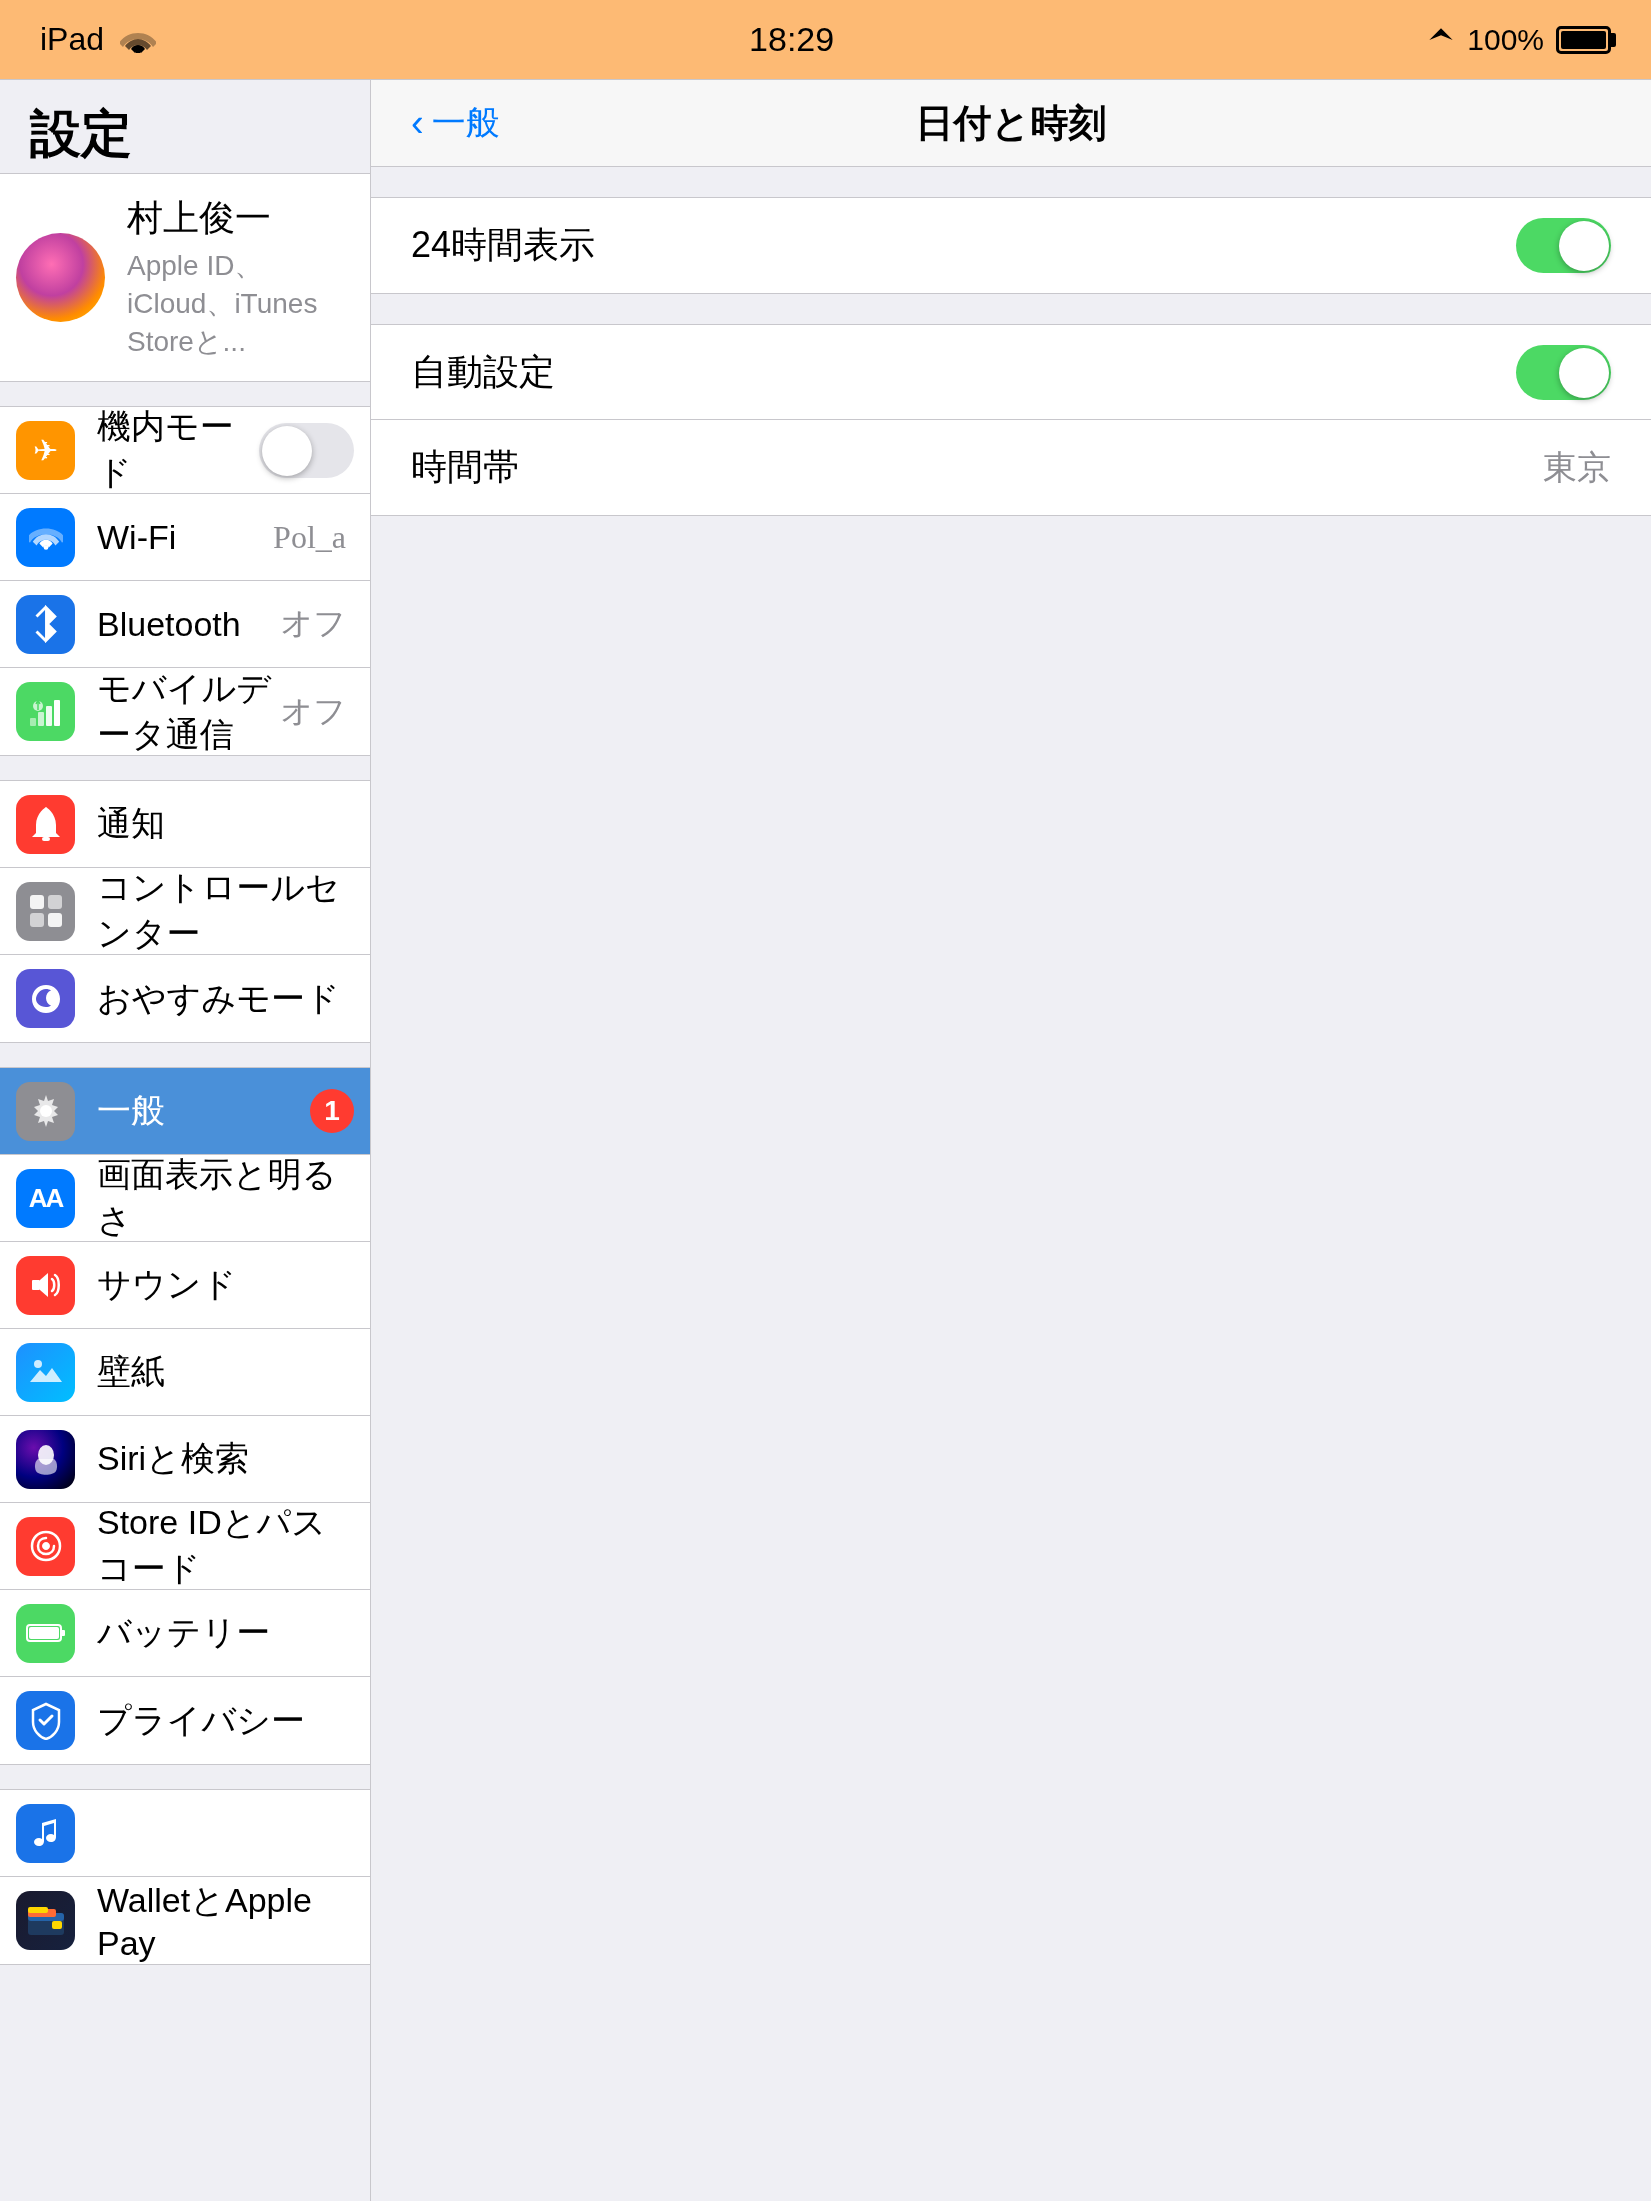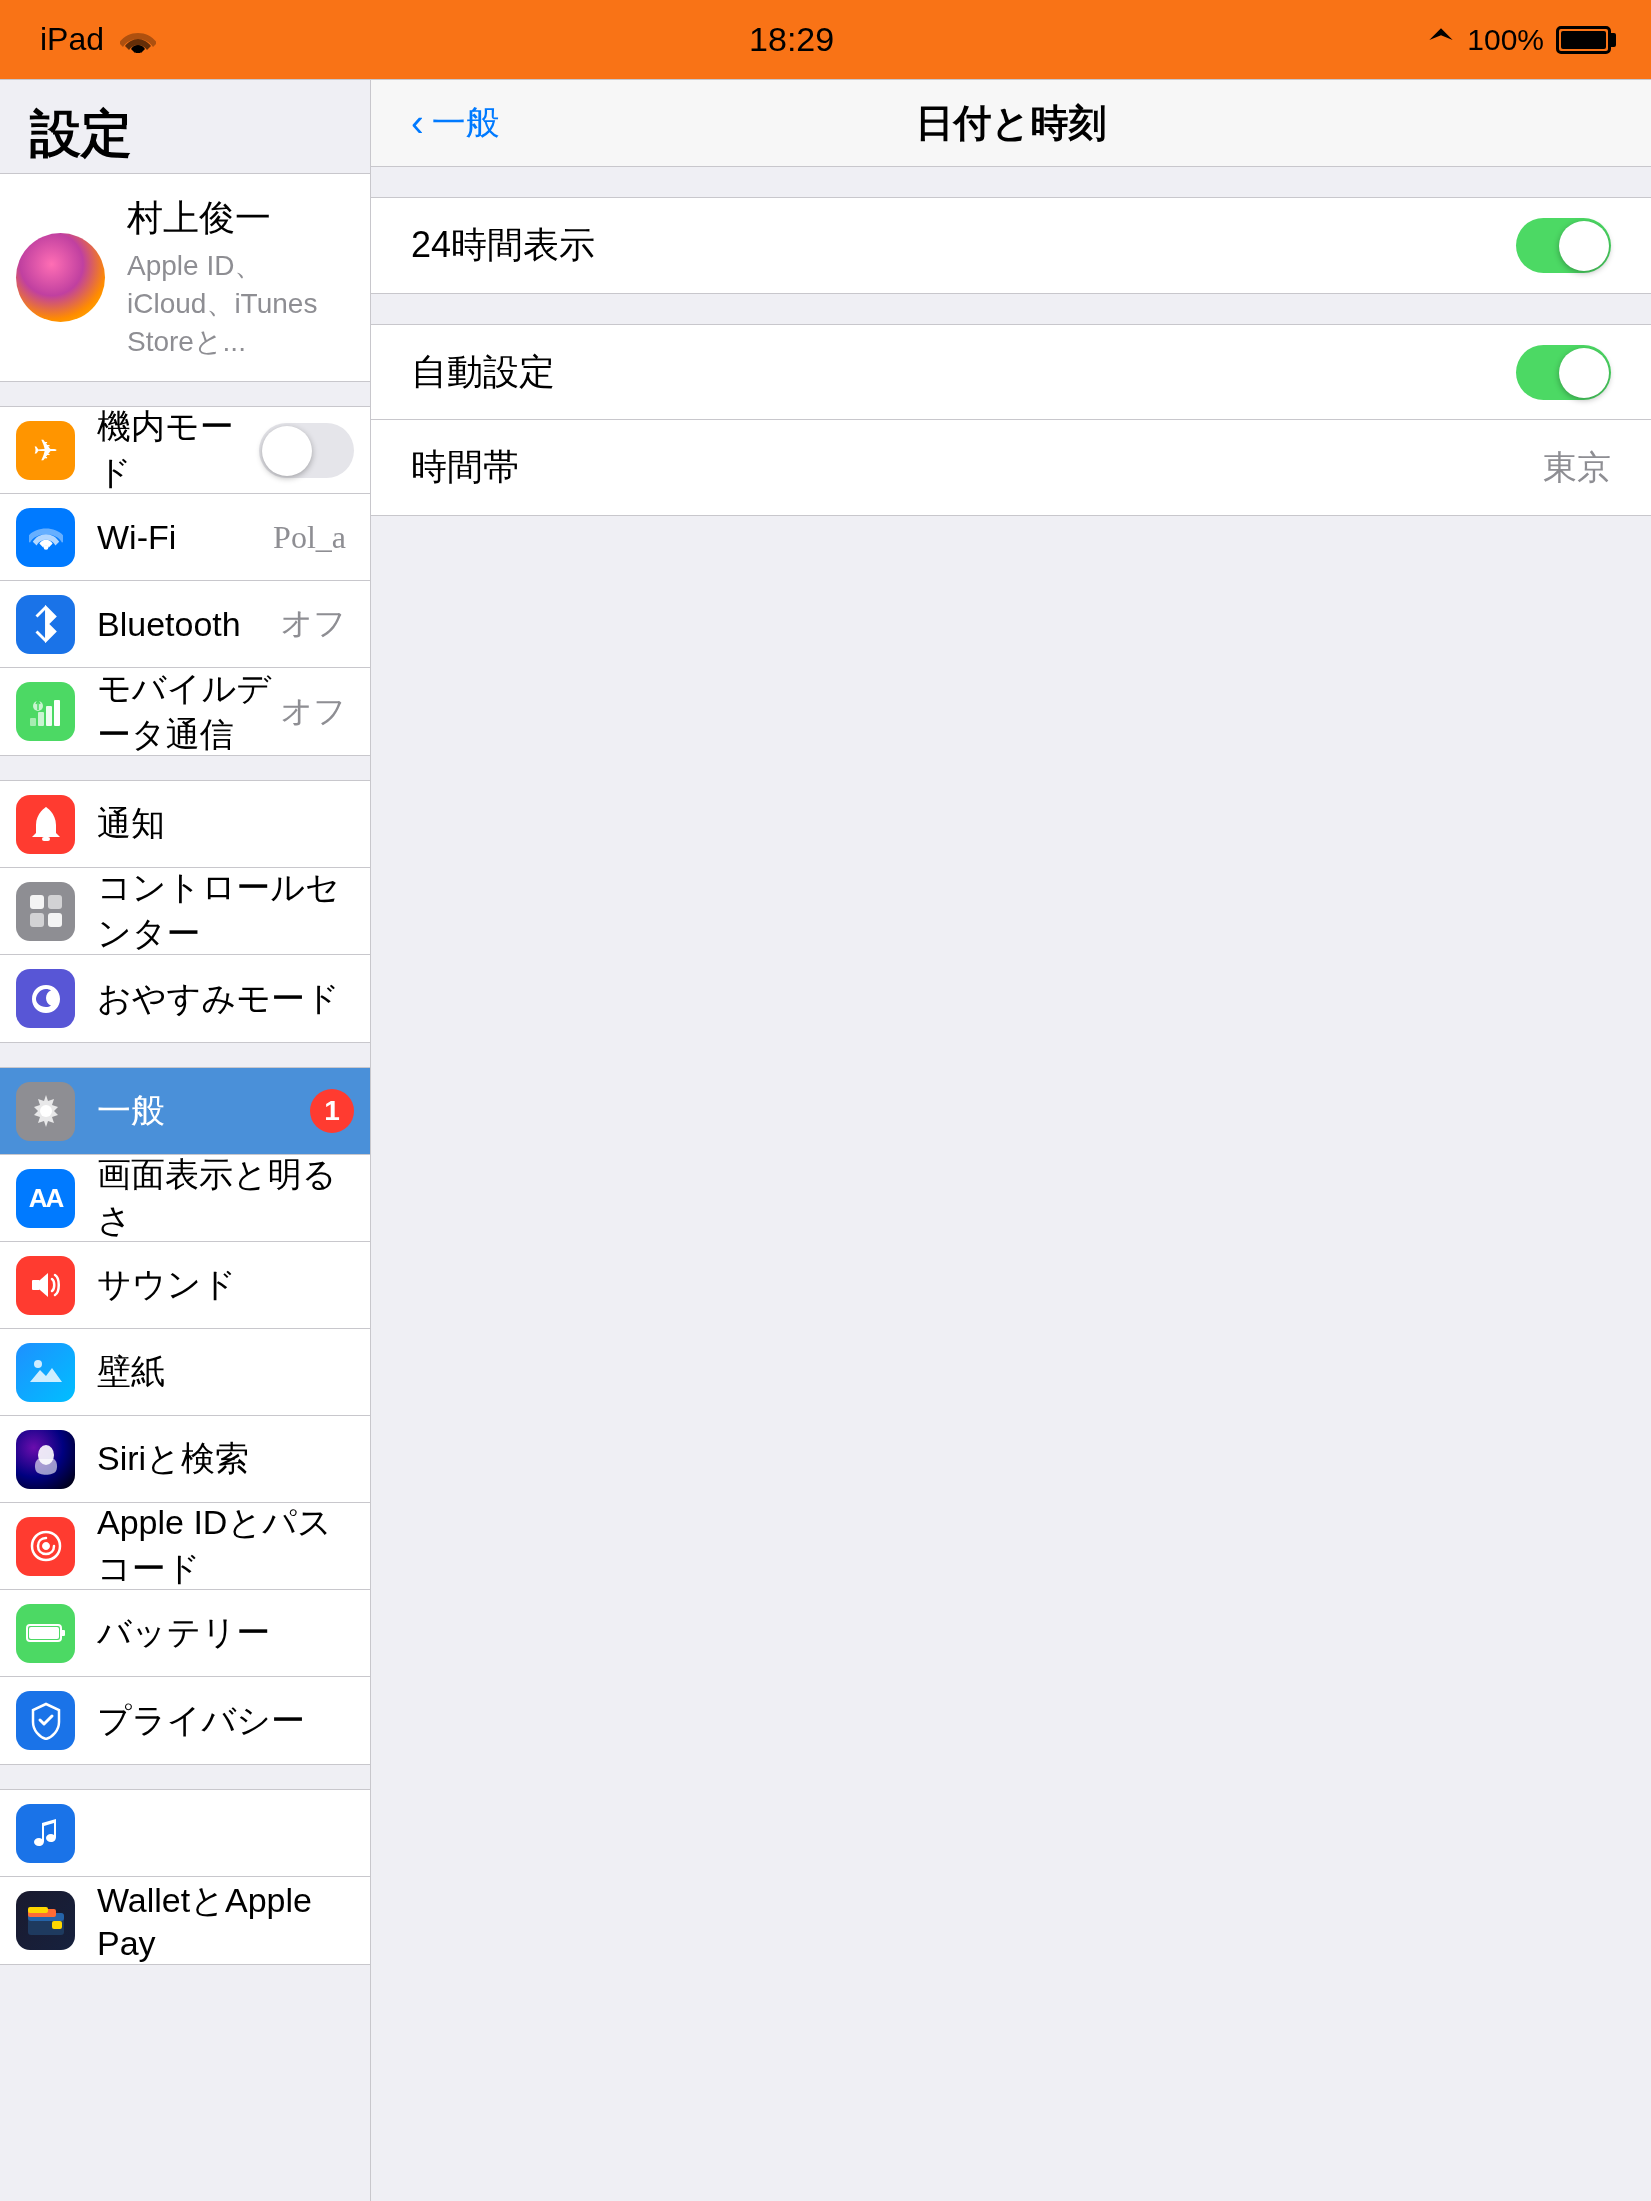--- a/index.html
+++ b/index.html
@@ -10,21 +10,21 @@
       height: 2202px;
       overflow: hidden;
       display: flex;
       flex-direction: column;
     }
 
     
     .status-bar {
       width: 100%;
       height: 79px;
-      background: #f97316;
+      background: #fdba74;
       display: flex;
       align-items: center;
       justify-content: space-between;
       padding: 0 40px;
       flex-shrink: 0;
       gap: 40px;
     }
     .status-left { display: flex; align-items: center; gap: 16px; font-size: 32px; font-weight: 500; }
     .status-center { font-size: 34px; font-weight: 500; }
     .status-right { display: flex; align-items: center; gap: 12px; font-size: 30px; }
@@ -458,21 +458,21 @@
       </div>
 
       <div class="sidebar-item">
         <div class="item-icon icon-touchid">
           <svg width="36" height="36" viewBox="0 0 36 36" fill="white">
             <path d="M18 4 C10 4 4 10 4 18 C4 26 10 32 18 32 C26 32 32 26 32 18 C32 10 26 4 18 4Z" fill="none" stroke="white" stroke-width="2.5"></path>
             <path d="M18 10 C13 10 10 13.5 10 18 C10 22.5 13 26 18 26 C23 26 26 22.5 26 18" fill="none" stroke="white" stroke-width="2.5" stroke-linecap="round"></path>
             <path d="M18 14 C16 14 14 16 14 18 C14 20 16 22 18 22 C20 22 22 20 22 18 C22 16 20 14 18 14Z" fill="white"></path>
           </svg>
         </div>
-        <span class="item-label">Apple IDとパスコード</span>
+        <span class="item-label">Store IDとパスコード</span>
       </div>
 
       <div class="sidebar-item">
         <div class="item-icon icon-battery">
           <svg width="40" height="24" viewBox="0 0 40 24" fill="white">
             <rect x="1" y="4" width="34" height="16" rx="3" stroke="white" stroke-width="2" fill="none"></rect>
             <rect x="35" y="9" width="4" height="6" rx="1" fill="white"></rect>
             <rect x="3" y="6" width="30" height="12" rx="2" fill="white"></rect>
           </svg>
         </div>

